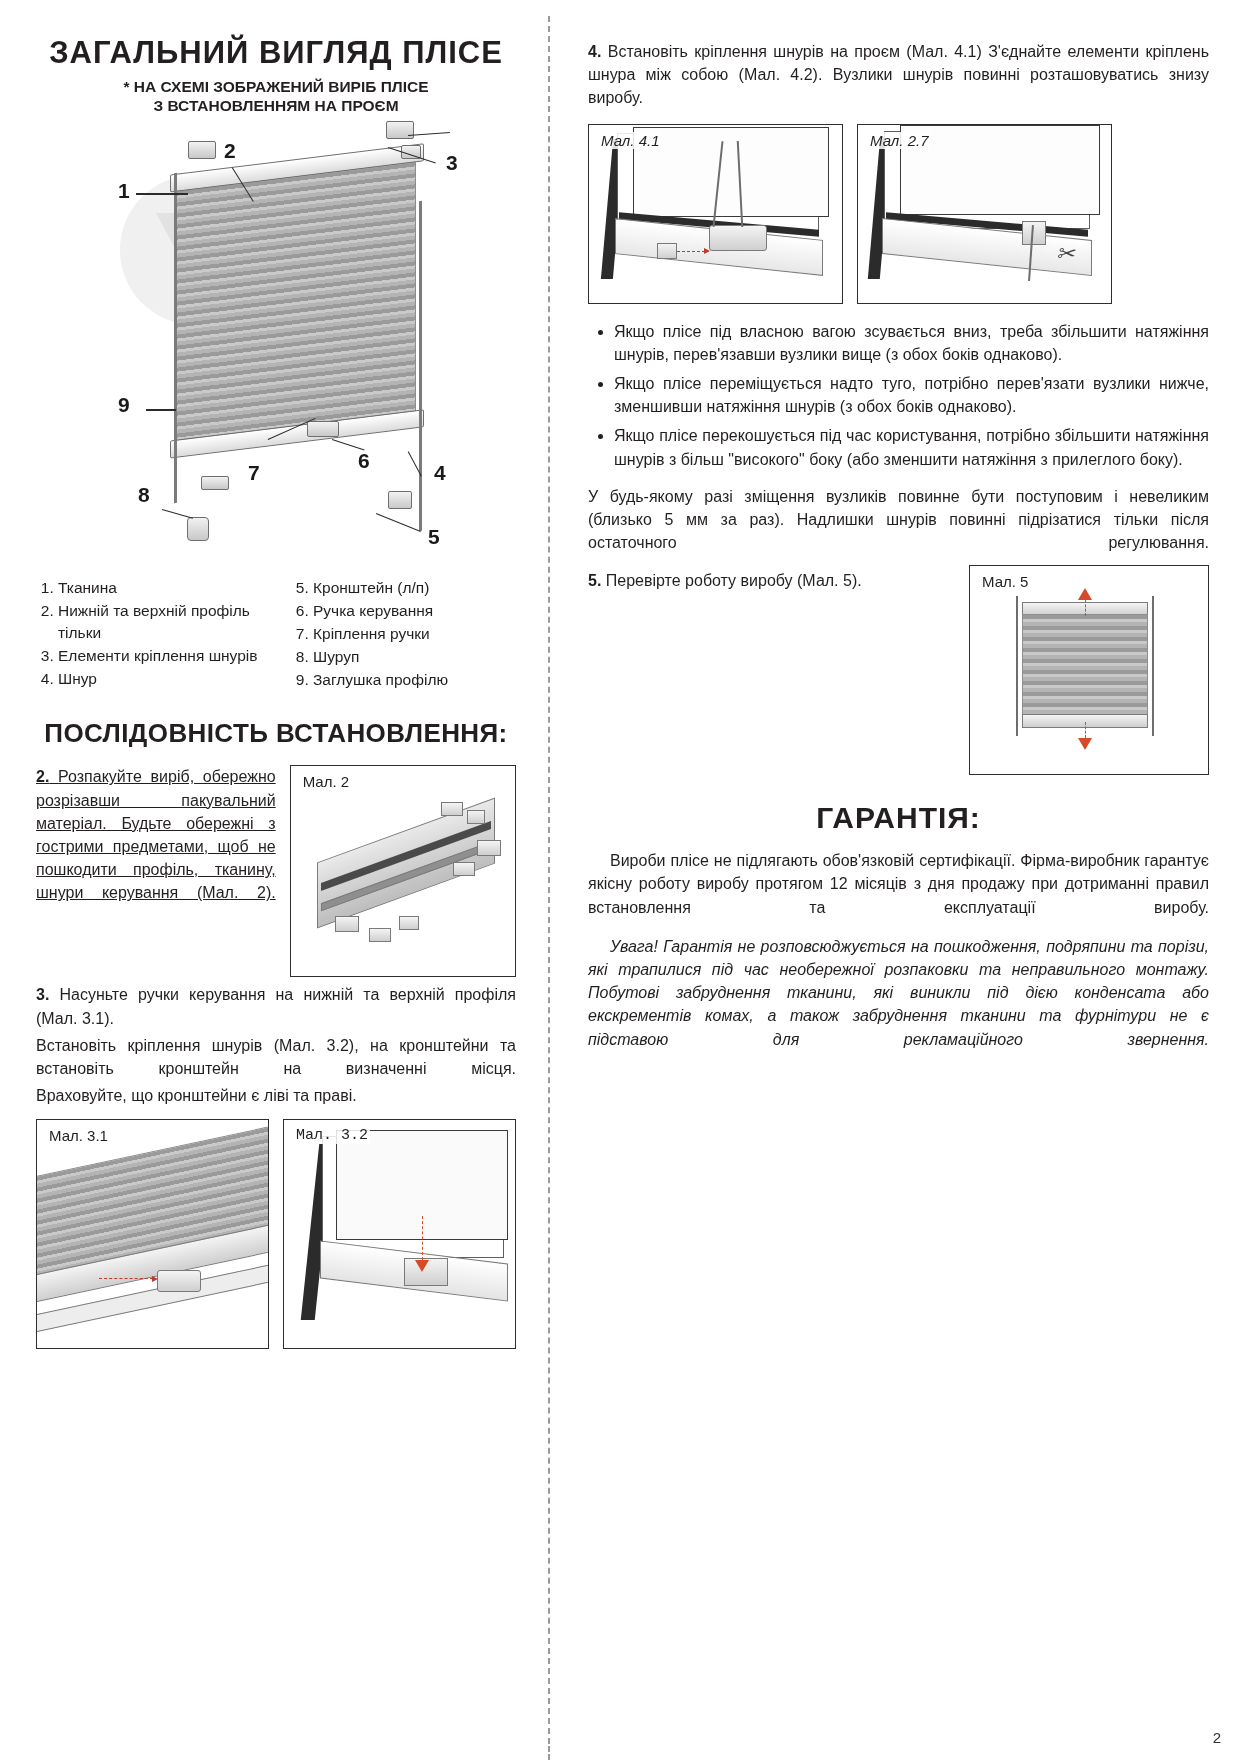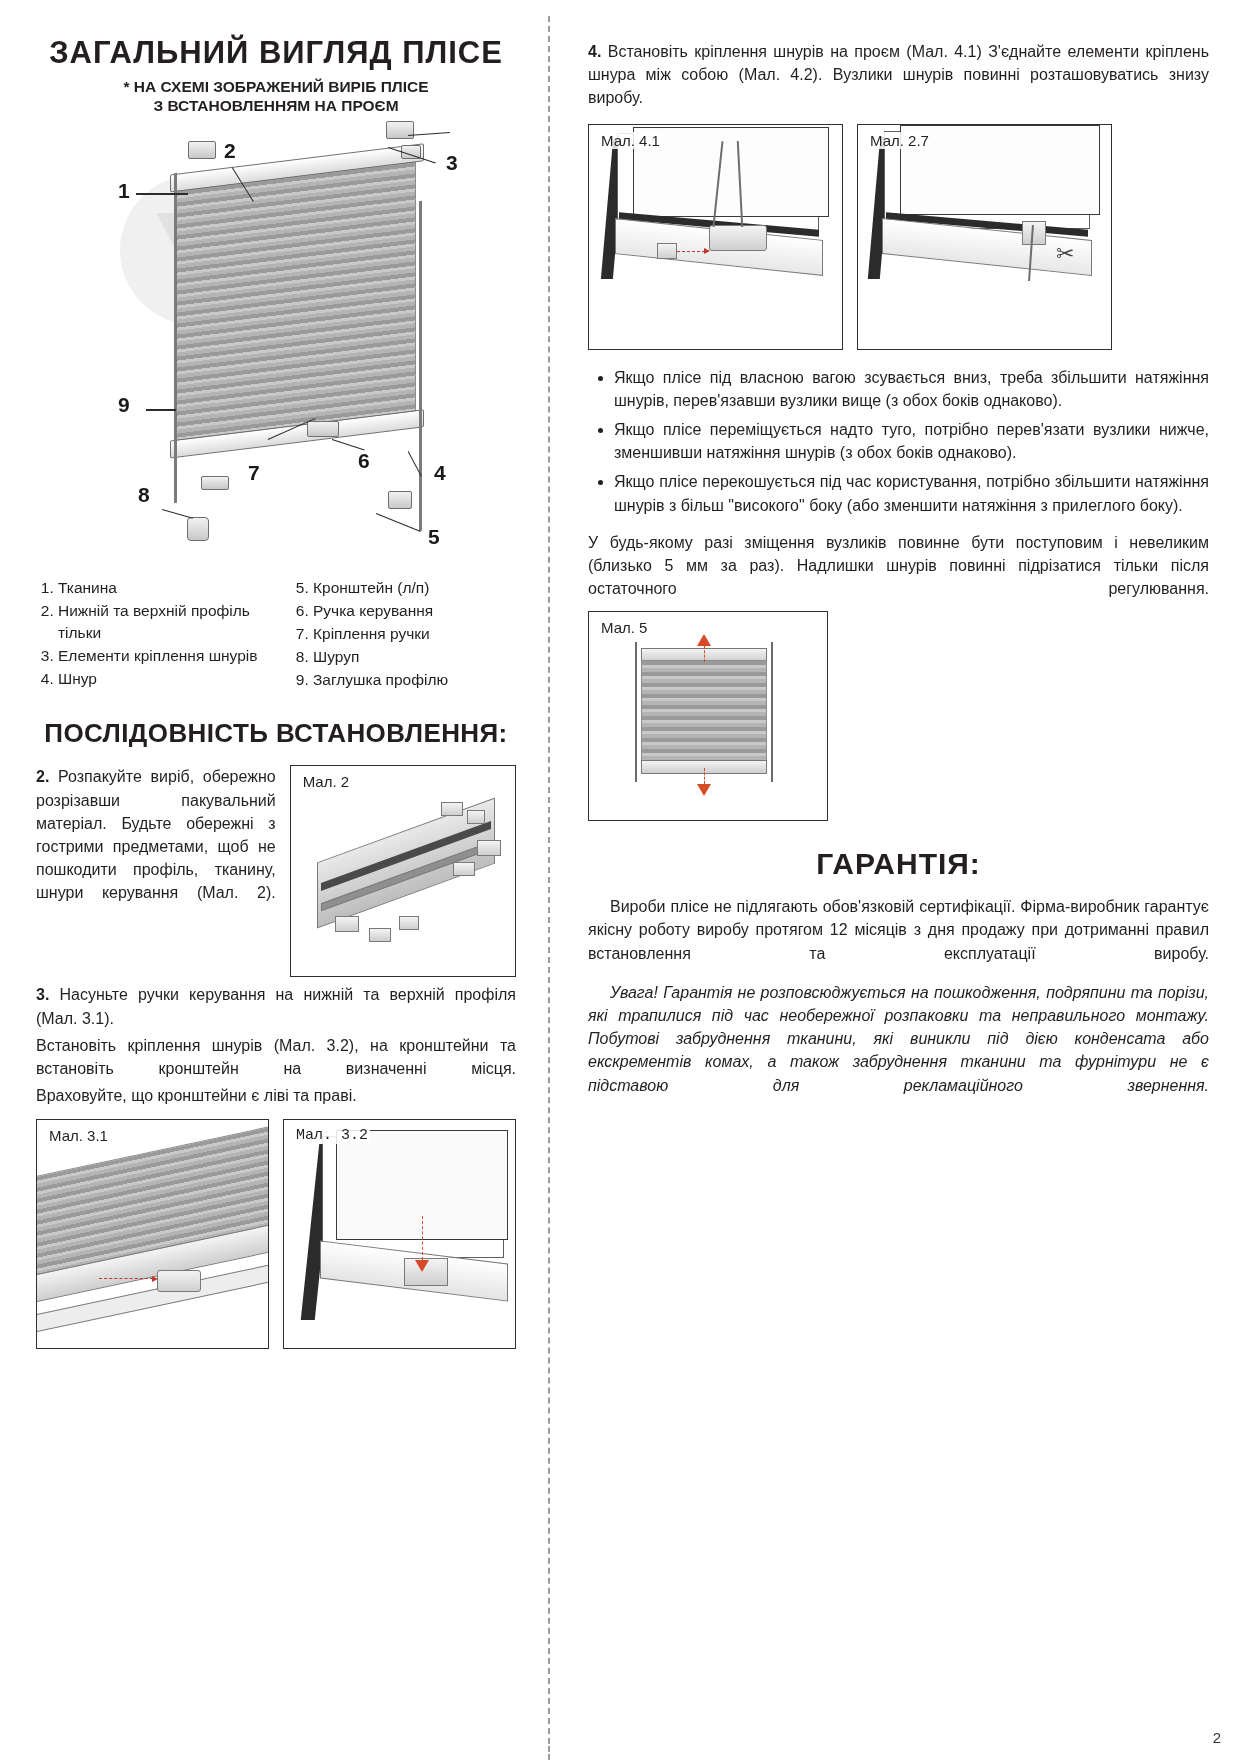--- a/index.html
+++ b/index.html
@@ -196,31 +196,31 @@
     left: 10px;
     top: 7px;
     font-size: 15px;
     z-index: 5;
     background: rgba(255,255,255,0.85);
     padding: 0 2px;
   }
 
   
   .row-step2 { display: flex; gap: 14px; align-items: flex-start; }
-  .step2-text { width: 250px; }
+  .step2-text { width: 250px; text-decoration: underline; }
   .fig2 { width: 236px; height: 212px; }
 
   
   .row-fig3 { display: flex; gap: 14px; margin-top: 12px; }
   .fig31 { width: 237px; height: 230px; }
   .fig32 { width: 237px; height: 230px; font-family: Liberation Mono, monospace; }
 
   
   .row-fig4 { display: flex; gap: 14px; margin: 14px 0 16px 0; }
-  .fig41, .fig42 { width: 255px; height: 226px; }
+  .fig41, .fig42 { width: 255px; height: 180px; font-style: italic; }
 
   .row-step5 { display: flex; gap: 18px; align-items: flex-start; margin-top: 6px; }
   .fig5 { width: 240px; height: 210px; }
   .step5-text { flex: 1; font-size: 16px; line-height: 1.45; padding-top: 4px; }
 
   ul.bullets {
     margin: 4px 0 14px 0;
     padding-left: 26px;
     font-size: 16px;
     line-height: 1.45;
@@ -469,20 +469,24 @@
 
     <ul class="bullets">
       <li>Якщо пліcе під власною вагою зсувається вниз, треба збільшити натяжіння шнурів, перев'язавши вузлики вище (з обох боків однаково).</li>
       <li>Якщо пліcе переміщується надто туго, потрібно перев'язати вузлики нижче, зменшивши натяжіння шнурів (з обох боків однаково).</li>
       <li>Якщо пліcе перекошується під час користування, потрібно збільшити натяжіння шнурів з більш "високого" боку (або зменшити натяжіння з прилеглого боку).</li>
     </ul>
 
     <p class="body just-spread">У будь-якому разі зміщення вузликів повинне бути поступовим і невеликим (близько 5 мм за раз). Надлишки шнурів повинні підрізатися тільки після остаточного регулювання.</p>
 
     <div class="row-step5">
+      <div class="step5-text">
+        <span class="strong">5.</span>
+        <span>Перевірте роботу виробу (Мал. 5).</span>
+      </div>
       <div class="figbox fig5">
         <span class="figlabel">Мал. 5</span>
         <div class="grey-part" style="left:52px;top:36px;width:124px;height:12px;"></div>
         <div class="pleats" style="position:absolute;left:52px;top:48px;width:124px;height:100px;"></div>
         <div class="grey-part" style="left:52px;top:148px;width:124px;height:12px;"></div>
         <div class="cord" style="left:46px;top:30px;height:140px;"></div>
         <div class="cord" style="left:182px;top:30px;height:140px;"></div>
         <div class="tri-up" style="left:108px;top:22px;"></div>
         <div class="vdash" style="left:115px;top:34px;height:16px;"></div>
         <div class="vdash" style="left:115px;top:156px;height:16px;"></div>

